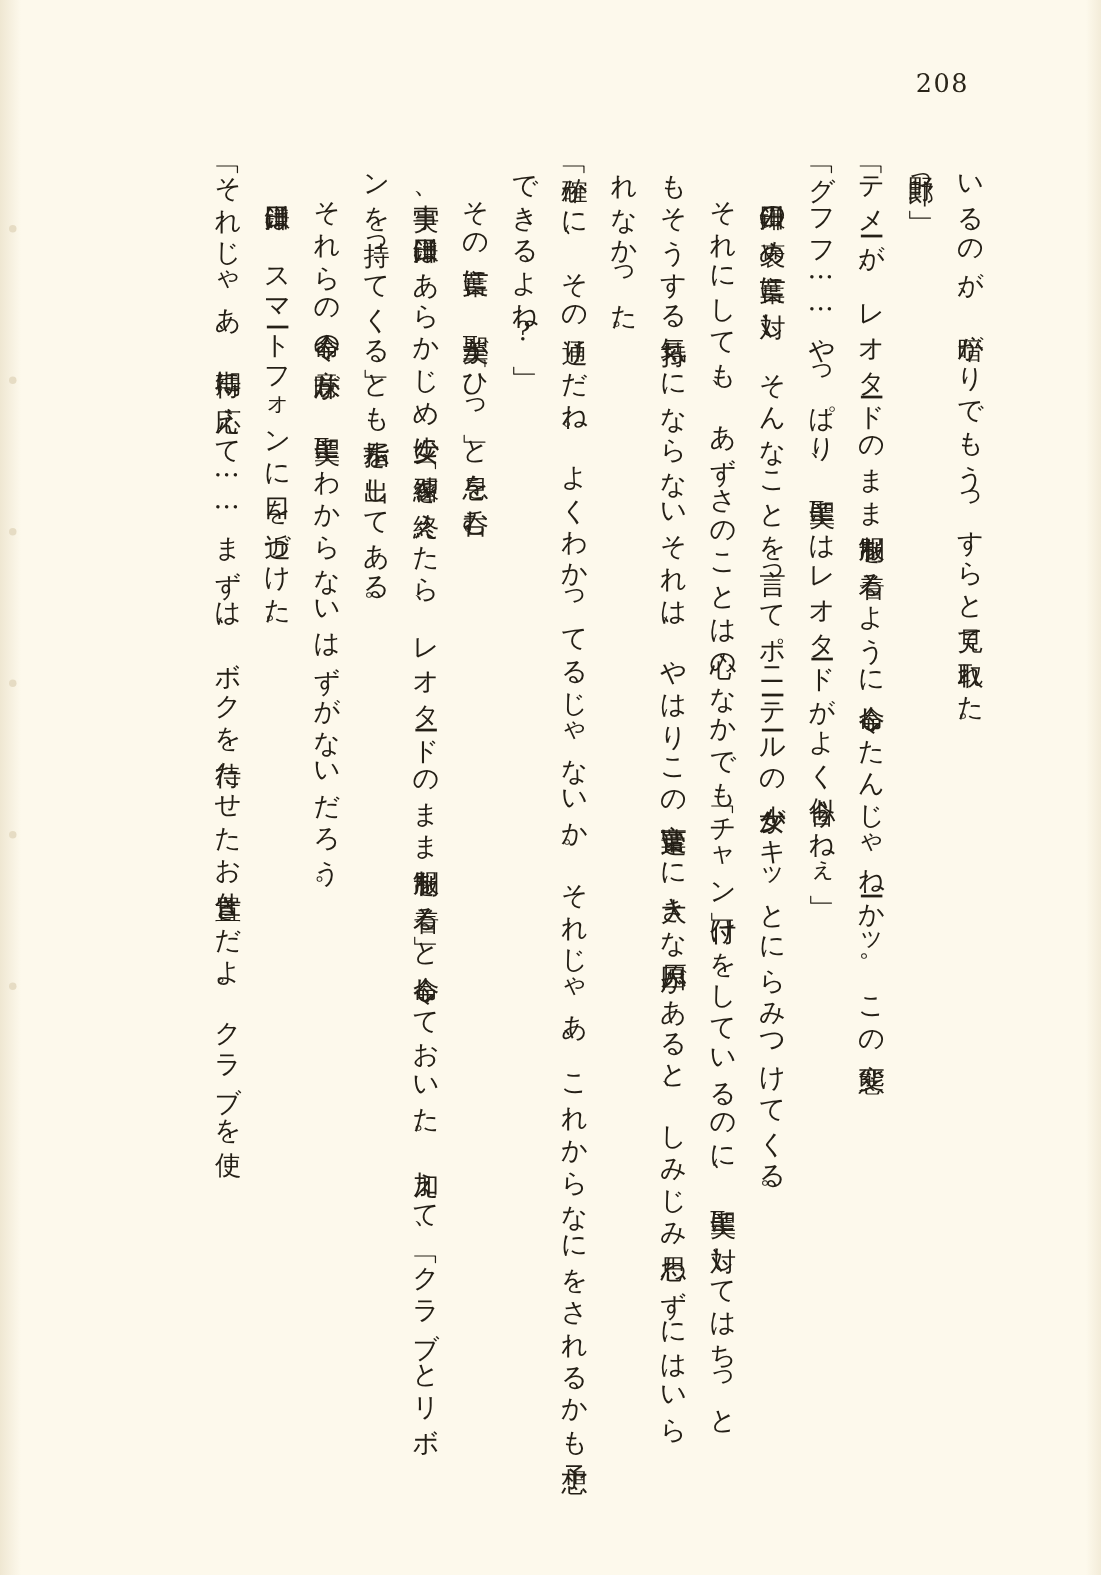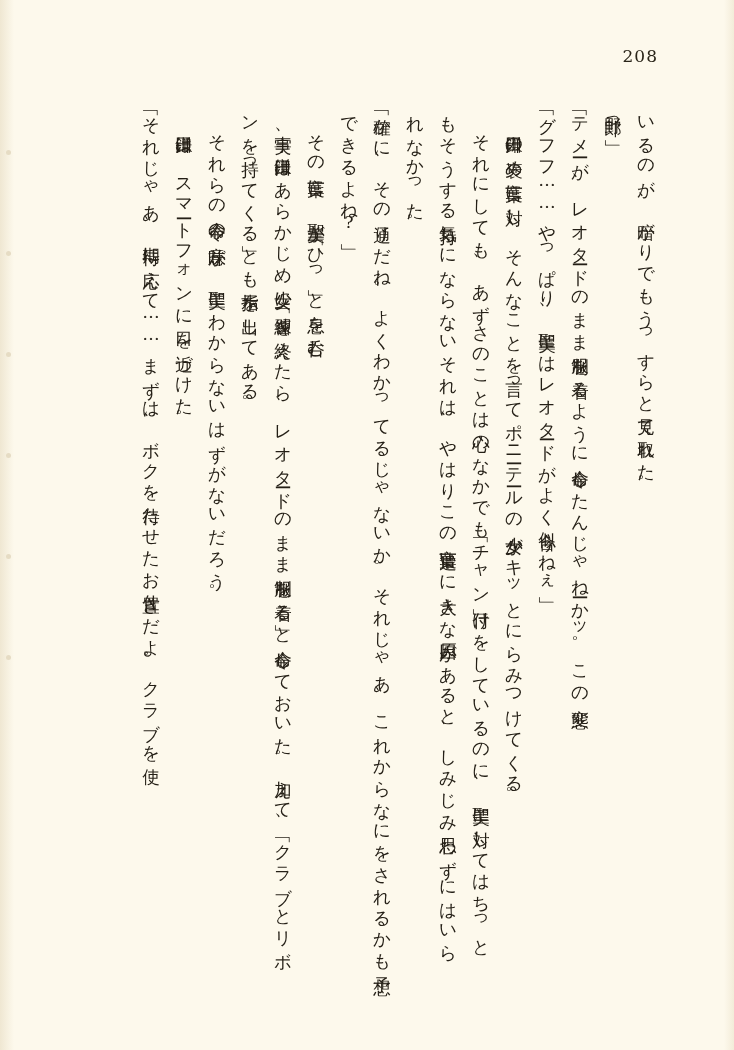--- a/index.html
+++ b/index.html
@@ -27,21 +27,21 @@
   .paper-edge-right {
     position: absolute;
     top: 0; right: 0;
     width: 10px; height: 100%;
     background: linear-gradient(to left, #f3ecd9, rgba(253,249,236,0));
     pointer-events: none;
   }
   .page-number {
     position: absolute;
     top: 46px;
-    right: 76px;
+    right: 88px;
     font-size: 17px;
     letter-spacing: 1px;
     color: #2a2519;
     font-family: "DejaVu Serif", "Liberation Serif", serif;
   }
   .body-text {
     position: absolute;
     top: 104px;
     right: 72px;
     height: 862px;

